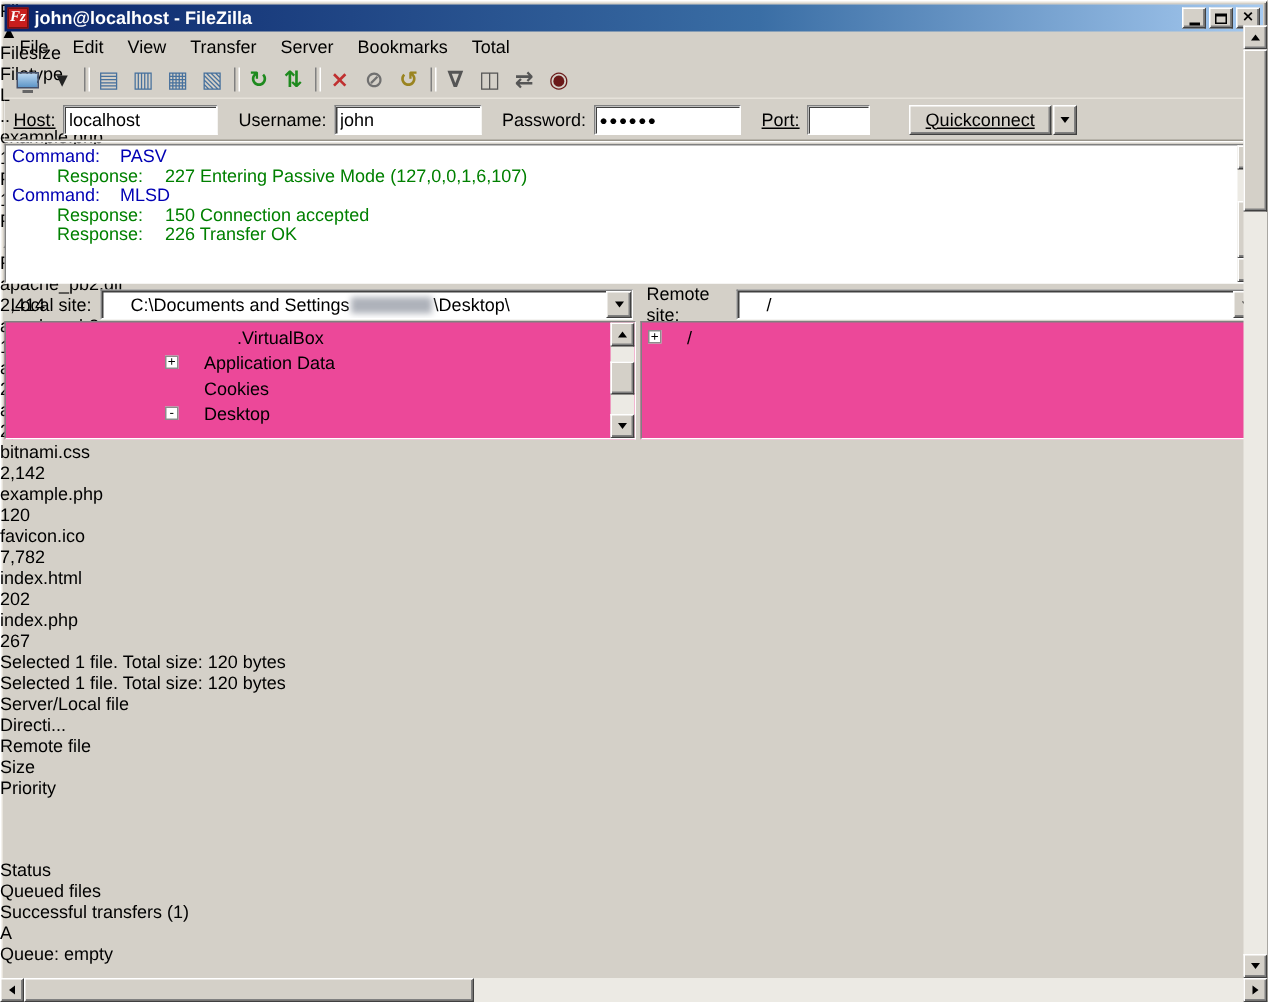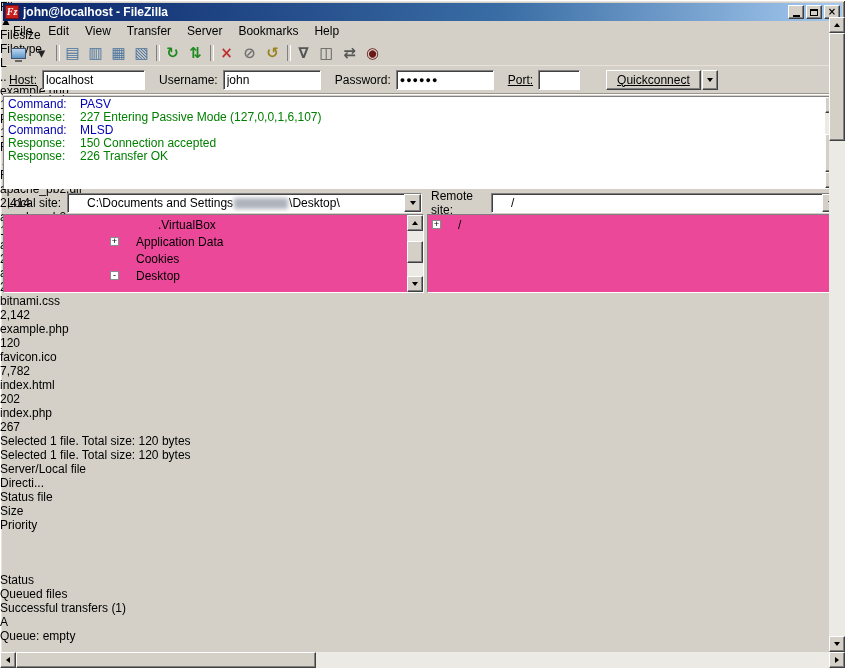--- a/index.html
+++ b/index.html
@@ -41,21 +41,21 @@
     box-shadow:inset -1px -1px 0 #808080;display:flex;align-items:center;margin-left:12px;}
   .qc-arrow{width:16px;height:20px;background:#d4d0c8;border:1px solid;border-color:#fff #404040 #404040 #fff;
     box-shadow:inset -1px -1px 0 #808080;display:flex;align-items:center;justify-content:center;margin-left:1px;}
   
   #logpane{position:absolute;left:3px;top:96px;width:839px;height:93px;background:#fff;
     border:1px solid;border-color:#808080 #fff #fff #808080;}
   #log-lines{position:absolute;left:0;top:0;right:16px;bottom:0;overflow:hidden;padding:1px 4px;}
   .log-line{display:flex;height:13px;line-height:13px;white-space:nowrap;}
   .log-label{width:72px;flex:none;}
   .log-line.command{color:#0000b4;}
-  .log-line.response{color:#008000;}
+  .log-line.response{color:#008000;margin-left:30px;}
   .log-line.status{color:#000;}
   
   .sb-track-v{position:absolute;width:16px;background:#eceae4;}
   .sb-track-h{position:absolute;height:16px;background:#eceae4;}
   .sb-btn{position:absolute;width:16px;height:16px;background:#d4d0c8;border:1px solid;border-color:#fff #404040 #404040 #fff;
     box-shadow:inset -1px -1px 0 #808080;display:flex;align-items:center;justify-content:center;}
   .sb-thumb{position:absolute;background:#d4d0c8;border:1px solid;border-color:#fff #404040 #404040 #fff;box-shadow:inset -1px -1px 0 #808080;}
   .tri-up{width:0;height:0;border-left:3px solid transparent;border-right:3px solid transparent;border-bottom:4px solid #000;}
   .tri-down{width:0;height:0;border-left:3px solid transparent;border-right:3px solid transparent;border-top:4px solid #000;}
   .tri-left{width:0;height:0;border-top:3px solid transparent;border-bottom:3px solid transparent;border-right:4px solid #000;}
@@ -166,21 +166,21 @@
       </div>
   </div>
 
   <div id="menubar">
       <div class="menu-item">File</div>
       <div class="menu-item">Edit</div>
       <div class="menu-item">View</div>
       <div class="menu-item">Transfer</div>
       <div class="menu-item">Server</div>
       <div class="menu-item">Bookmarks</div>
-      <div class="menu-item">Help</div>
+      <div class="menu-item">Total</div>
     </div>
 
   <div id="toolbar">
       <div class="tb-btn">
         <div class="tbi-monitor"></div>
       </div>
       <div class="tb-btn">
         <div class="tb-glyph" style="color: rgb(34, 34, 34);">▾</div>
       </div>
       <div class="tb-sep"></div>
@@ -510,21 +510,21 @@
   <div id="remote-status" class="pane-status">Selected 1 file. Total size: 120 bytes</div>
 
   <div id="queue-header">
       <div class="col-h" style="width: 232px;">
         <div class="col-label">Server/Local file</div>
       </div>
       <div class="col-h" style="width: 63px;">
         <div class="col-label">Directi...</div>
       </div>
       <div class="col-h" style="width: 172px;">
-        <div class="col-label">Status file</div>
+        <div class="col-label">Remote file</div>
       </div>
       <div class="col-h right" style="width: 67px;">
         <div class="col-label">Size</div>
       </div>
       <div class="col-h" style="width: 63px;">
         <div class="col-label">Priority</div>
       </div>
       <div class="col-h" style="width: 158px; margin-top: 41px;">
         <div class="col-label">Status</div>
       </div>

